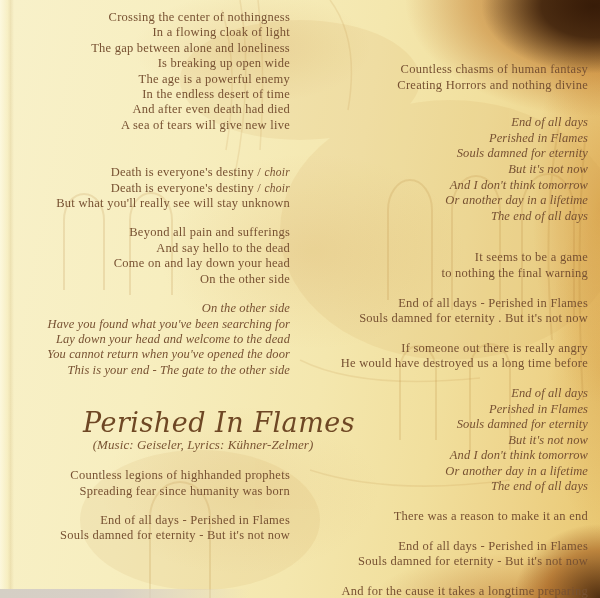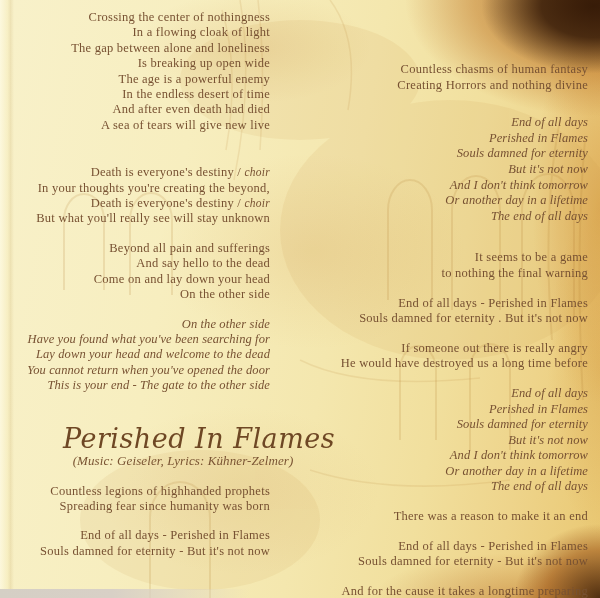--- a/index.html
+++ b/index.html
@@ -16,21 +16,21 @@
       radial-gradient(ellipse 70px 220px at 100% 62%, rgba(210,150,60,0.35) 0%, rgba(210,150,60,0) 75%),
       radial-gradient(ellipse 110px 95px at 100% 100%, rgba(60,28,6,0.88) 0%, rgba(150,75,15,0.55) 50%, rgba(150,75,15,0) 78%),
       radial-gradient(ellipse 190px 60px at 86% 100%, rgba(175,95,22,0.40) 0%, rgba(175,95,22,0) 75%),
       radial-gradient(ellipse 220px 140px at 52% 42%, rgba(212,160,80,0.18) 0%, rgba(212,160,80,0) 70%),
       radial-gradient(ellipse 170px 80px at 42% 8%, rgba(205,150,70,0.20) 0%, rgba(205,150,70,0) 70%),
       radial-gradient(ellipse 200px 120px at 40% 82%, rgba(210,160,85,0.15) 0%, rgba(210,160,85,0) 70%),
       linear-gradient(100deg, #f8f1ca 0%, #f7eebf 30%, #f4e7ae 55%, #f1df9d 72%, #eed48b 85%, #e9c771 100%);
   }
   .sketch{position:absolute;left:0;top:0;pointer-events:none;}
   .col{position:absolute;color:#775132;font-size:12.5px;letter-spacing:0.25px;}
-  .col.left{left:0;top:0;width:270px;text-align:right;padding-top:10px;line-height:15.4px;}
+  .col.left{left:0;top:0;width:270px;text-align:right;padding-top:10px;line-height:15.4px;padding-left:20px;}
   .col.right{left:288px;top:0;width:300px;text-align:right;padding-top:14px;line-height:15.6px;margin-top:48px;}
   .stanza{margin-bottom:14px;}
   .stanza.italic{font-style:italic;letter-spacing:0.1px;}
   .stanza em{font-style:italic;font-size:0.92em;}
   .left .grp-top .stanza:first-child{margin-bottom:32px;}
   .right .flow .stanza:nth-child(1){margin-bottom:22px;}
   .right .flow .stanza:nth-child(2){margin-bottom:26px;}
   .heading{width:240px;margin-left:63px;margin-top:30px;margin-bottom:16px;text-align:center;}
   .song-title{
     font-family:"DejaVu Serif", serif;
@@ -88,21 +88,20 @@
           <div class="line">In a flowing cloak of light</div>
           <div class="line">The gap between alone and loneliness</div>
           <div class="line">Is breaking up open wide</div>
           <div class="line">The age is a powerful enemy</div>
           <div class="line">In the endless desert of time</div>
           <div class="line">And after even death had died</div>
           <div class="line">A sea of tears will give new live</div>
         </div>
         <div class="stanza">
           <div class="line">Death is everyone's destiny / <em>choir</em></div>
-          <div class="line">In your thoughts you're creating the beyond,</div>
           <div class="line">Death is everyone's destiny / <em>choir</em></div>
           <div class="line">But what you'll really see will stay unknown</div>
         </div>
         <div class="stanza">
           <div class="line">Beyond all pain and sufferings</div>
           <div class="line">And say hello to the dead</div>
           <div class="line">Come on and lay down your head</div>
           <div class="line">On the other side</div>
         </div>
         <div class="stanza italic">

